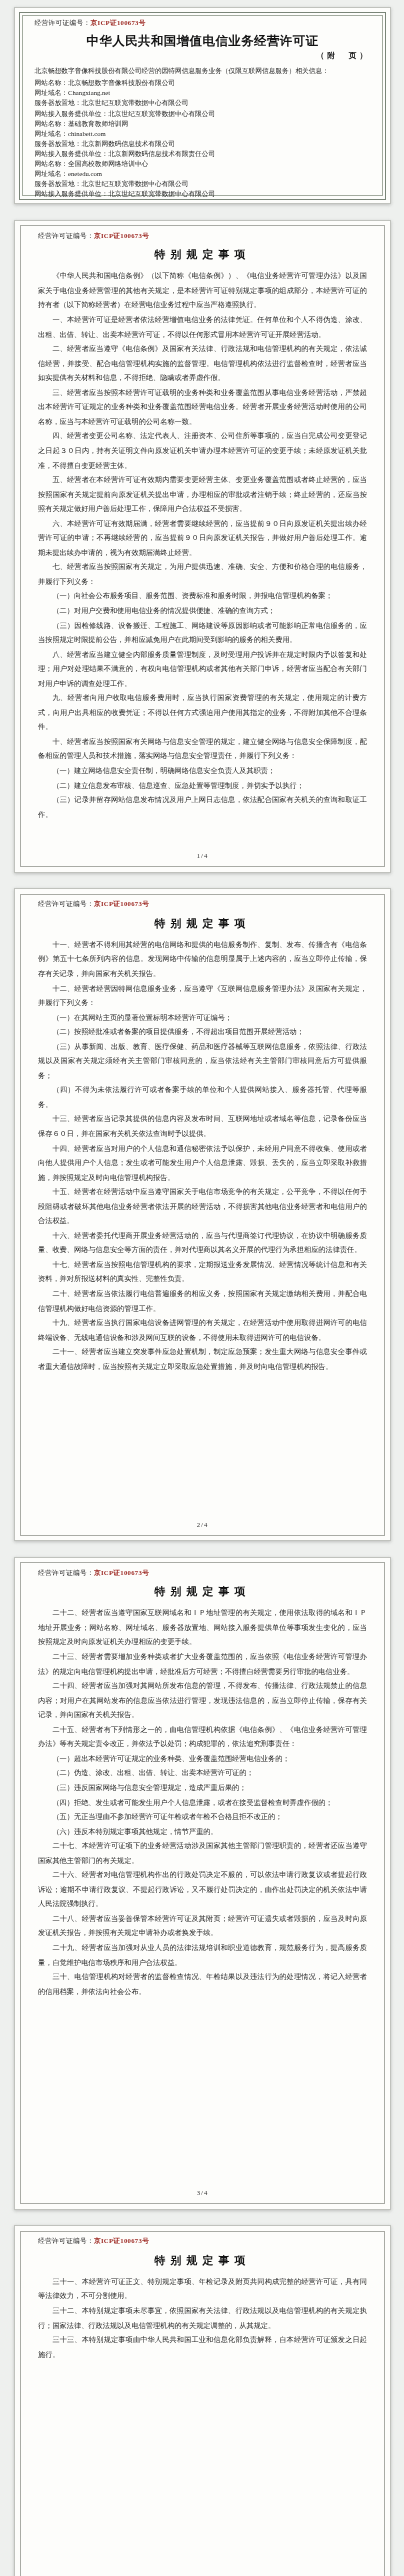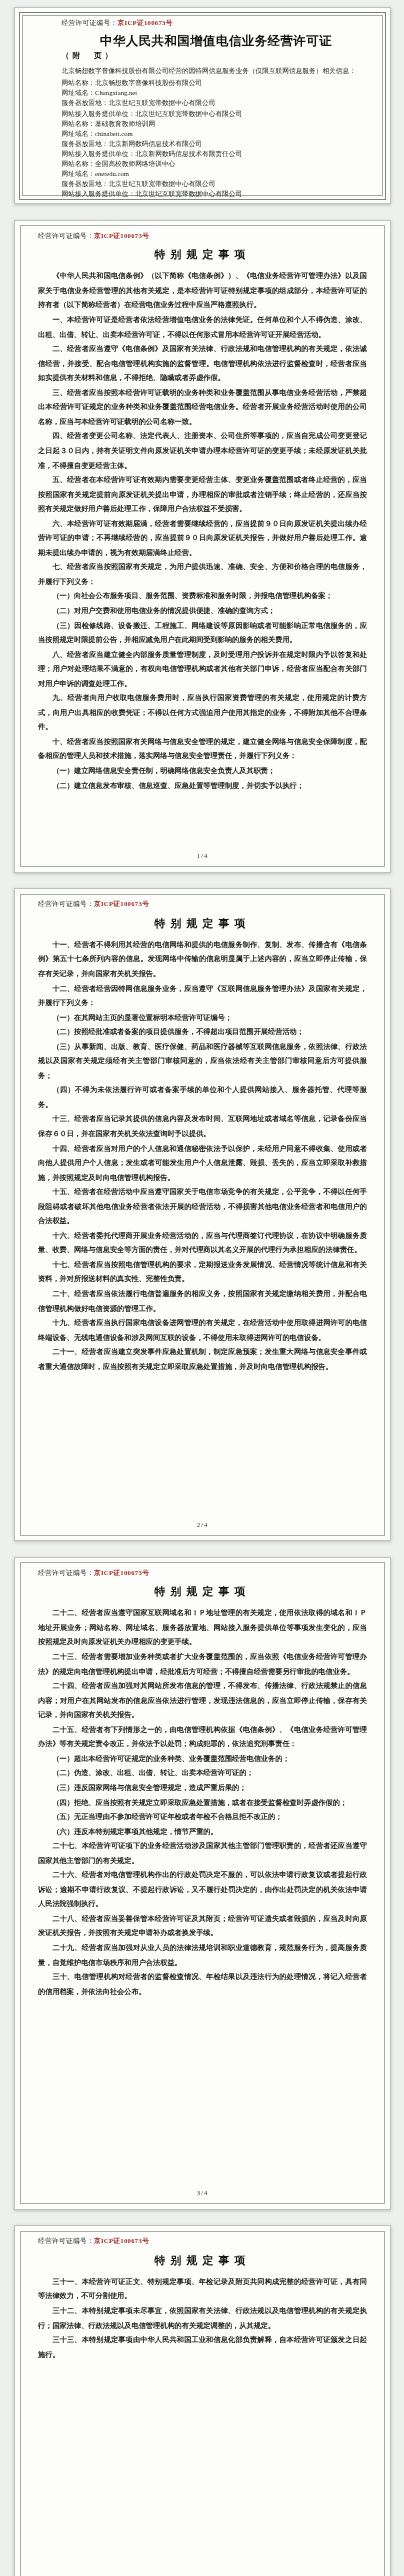--- a/index.html
+++ b/index.html
@@ -25,32 +25,32 @@
   
   .license{height:197px;}
   .license::before{
     content:"";position:absolute;inset:3.6px;
     border:1.5px double #7a8578;pointer-events:none;
   }
   .license::after{
     content:"";position:absolute;inset:7.2px;
     border:0.5px solid #a3ab9f;pointer-events:none;
   }
-  .license .content{position:relative;padding:11.3px 19.6px 5.2px 19.6px;z-index:1;margin-left:27px;}
+  .license .content{position:relative;padding:11.3px 19.6px 5.2px 19.6px;z-index:1;}
 
   .hdr{font-size:6.7px;line-height:1.2;letter-spacing:0.3px;}
   .hdr-label{color:#1d1d1d;}
   .hdr-num{color:#9e2b25;font-weight:bold;}
 
   .lic-title{
     text-align:center;font-size:12.4px;font-weight:bold;
     letter-spacing:0.5px;margin:5.2px 0 1px 0;color:#141414;
   }
   .lic-sub{
-    text-align:left;font-size:7.7px;font-weight:bold;
+    text-align:right;font-size:7.7px;font-weight:bold;
     letter-spacing:3.1px;margin:1px 0 5.2px 0;color:#141414;
   }
   .lic-intro{
     font-size:6.7px;line-height:1.55;margin:0 0 2.1px 0;
     text-align:justify;
   }
   .lic-line{
     font-size:6.7px;line-height:1.5;
     text-align:left;
   }
@@ -66,21 +66,21 @@
   .prov .content{
     position:relative;z-index:1;height:100%;box-sizing:border-box;
     padding:11.3px 23px 31px 23px;
   }
   .prov-title{
     text-align:center;font-size:10.8px;font-weight:bold;
     letter-spacing:5.2px;margin:8.2px 0 7.2px 0;color:#141414;
   }
   .paras .para{
     font-size:7.2px;line-height:2.02;margin:0;
-    text-align:justify;text-indent:2em;color:#232323;font-weight:bold;
+    text-align:justify;text-indent:2em;color:#232323;
   }
   .pageno{
     position:absolute;bottom:12.4px;left:0;right:0;
     text-align:center;font-size:6.7px;letter-spacing:1px;color:#333;
   }
 </style>
 </head>
 <body>
 
 <div class="doc-stack">
@@ -163,20 +163,21 @@
           <p class="para">六、本经营许可证有效期届满，经营者需要继续经营的，应当提前９０日向原发证机关提出续办经营许可证的申请；不再继续经营的，应当提前９０日向原发证机关报告，并做好用户善后处理工作。逾期未提出续办申请的，视为有效期届满终止经营。</p>
           <p class="para">七、经营者应当按照国家有关规定，为用户提供迅速、准确、安全、方便和价格合理的电信服务，并履行下列义务：</p>
           <p class="para">（一）向社会公布服务项目、服务范围、资费标准和服务时限，并报电信管理机构备案；</p>
           <p class="para">（二）对用户交费和使用电信业务的情况提供便捷、准确的查询方式；</p>
           <p class="para">（三）因检修线路、设备搬迁、工程施工、网络建设等原因影响或者可能影响正常电信服务的，应当按照规定时限提前公告，并相应减免用户在此期间受到影响的服务的相关费用。</p>
           <p class="para">八、经营者应当建立健全内部服务质量管理制度，及时受理用户投诉并在规定时限内予以答复和处理；用户对处理结果不满意的，有权向电信管理机构或者其他有关部门申诉，经营者应当配合有关部门对用户申诉的调查处理工作。</p>
           <p class="para">九、经营者向用户收取电信服务费用时，应当执行国家资费管理的有关规定，使用规定的计费方式，向用户出具相应的收费凭证；不得以任何方式强迫用户使用其指定的业务，不得附加其他不合理条件。</p>
           <p class="para">十、经营者应当按照国家有关网络与信息安全管理的规定，建立健全网络与信息安全保障制度，配备相应的管理人员和技术措施，落实网络与信息安全管理责任，并履行下列义务：</p>
           <p class="para">（一）建立网络信息安全责任制，明确网络信息安全负责人及其职责；</p>
           <p class="para">（二）建立信息发布审核、信息巡查、应急处置等管理制度，并切实予以执行；</p>
+          <p class="para">（三）记录并留存网站信息发布情况及用户上网日志信息，依法配合国家有关机关的查询和取证工作。</p>
         </div>
       <div class="pageno">1/4</div>
     </div>
   </section>
 
   <section class="sheet prov">
     <div class="content">
       <div class="hdr">
         <span class="hdr-label">经营许可证编号：</span><span class="hdr-num">京ICP证100673号</span>
       </div>
@@ -210,21 +211,21 @@
       <h2 class="prov-title">特别规定事项</h2>
       <div class="paras">
 
       <p class="para">二十二、经营者应当遵守国家互联网域名和ＩＰ地址管理的有关规定，使用依法取得的域名和ＩＰ地址开展业务；网站名称、网址域名、服务器放置地、网站接入服务提供单位等事项发生变化的，应当按照规定及时向原发证机关办理相应的变更手续。</p>
           <p class="para">二十三、经营者需要增加业务种类或者扩大业务覆盖范围的，应当依照《电信业务经营许可管理办法》的规定向电信管理机构提出申请，经批准后方可经营；不得擅自经营需要另行审批的电信业务。</p>
           <p class="para">二十四、经营者应当加强对其网站所发布信息的管理，不得发布、传播法律、行政法规禁止的信息内容；对用户在其网站发布的信息应当依法进行管理，发现违法信息的，应当立即停止传输，保存有关记录，并向国家有关机关报告。</p>
           <p class="para">二十五、经营者有下列情形之一的，由电信管理机构依据《电信条例》、《电信业务经营许可管理办法》等有关规定责令改正，并依法予以处罚；构成犯罪的，依法追究刑事责任：</p>
           <p class="para">（一）超出本经营许可证规定的业务种类、业务覆盖范围经营电信业务的；</p>
           <p class="para">（二）伪造、涂改、出租、出借、转让、出卖本经营许可证的；</p>
           <p class="para">（三）违反国家网络与信息安全管理规定，造成严重后果的；</p>
-          <p class="para">（四）拒绝、应当按照有关规定立即采取应急处置措施，或者在接受监督检查时弄虚作假的；</p>
+          <p class="para">（四）拒绝、发生或者可能发生用户个人信息泄露，或者在接受监督检查时弄虚作假的；</p>
           <p class="para">（五）无正当理由不参加经营许可证年检或者年检不合格且拒不改正的；</p>
           <p class="para">（六）违反本特别规定事项其他规定，情节严重的。</p>
           <p class="para">二十七、本经营许可证项下的业务经营活动涉及国家其他主管部门管理职责的，经营者还应当遵守国家其他主管部门的有关规定。</p>
           <p class="para">二十六、经营者对电信管理机构作出的行政处罚决定不服的，可以依法申请行政复议或者提起行政诉讼；逾期不申请行政复议、不提起行政诉讼，又不履行处罚决定的，由作出处罚决定的机关依法申请人民法院强制执行。</p>
           <p class="para">二十八、经营者应当妥善保管本经营许可证及其附页；经营许可证遗失或者毁损的，应当及时向原发证机关报告，并按照有关规定申请补办或者换发手续。</p>
           <p class="para">二十九、经营者应当加强对从业人员的法律法规培训和职业道德教育，规范服务行为，提高服务质量，自觉维护电信市场秩序和用户合法权益。</p>
           <p class="para">三十、电信管理机构对经营者的监督检查情况、年检结果以及违法行为的处理情况，将记入经营者的信用档案，并依法向社会公布。</p>
         </div>
       <div class="pageno">3/4</div>
     </div>

